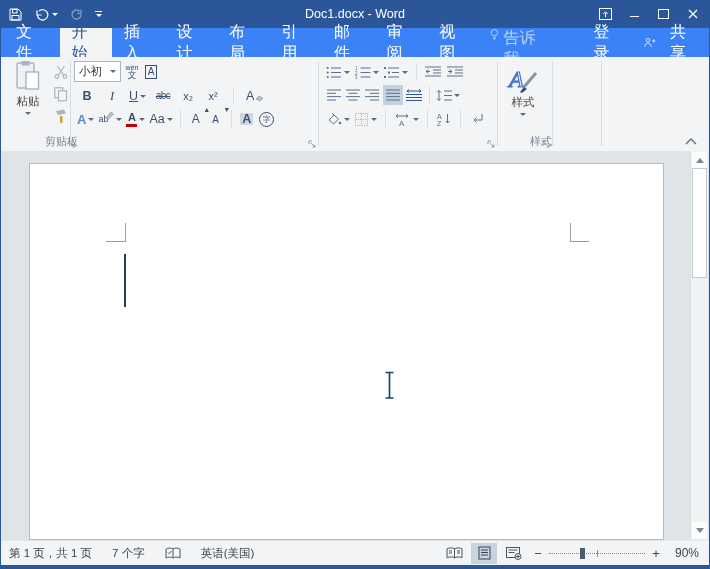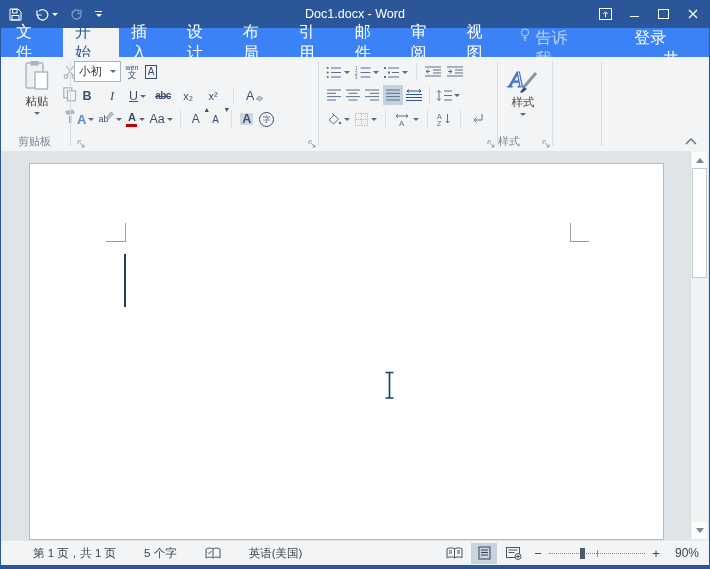--- a/index.html
+++ b/index.html
@@ -18,36 +18,36 @@
   .minbar{width:9px;border-top:1px solid #fff;margin-top:4px;}
   .dd{width:0;height:0;border-left:3px solid transparent;border-right:3px solid transparent;border-top:3.5px solid #5f6c78;}
   .dd.w{border-top-color:#fff;}
   
   .tabrow{position:absolute;top:28px;left:0;right:0;height:29px;background:#3b82f6;display:flex;align-items:stretch;
     color:#fff;font-size:16px;}
   .tab{display:flex;align-items:center;padding:0 12px;cursor:default;}
   .tab.file{padding:0 15px;}
   .tab.active{background:#f3f4f6;color:#2b579a;}
   .tellme{display:flex;align-items:flex-start;gap:5px;padding:0 10px;color:rgba(255,255,255,.62);font-family:Liberation Mono, monospace;}
-  .rightcluster{margin-left:auto;display:flex;align-items:flex-start;flex-direction:column;}
+  .rightcluster{margin-left:auto;display:flex;align-items:center;}
   
   .ribbon{position:absolute;top:57px;left:0;right:0;height:94px;background:#f3f4f6;border-bottom:1px solid #d2d7db;}
   .vdiv{position:absolute;top:4px;bottom:5px;width:1px;background:#dadde0;}
   .group{position:absolute;top:0;bottom:0;}
-  .glabel{position:absolute;bottom:2px;left:0;right:0;text-align:left;font-size:11px;color:#7b8794;}
+  .glabel{position:absolute;bottom:2px;left:0;right:0;text-align:right;font-size:11px;color:#7b8794;}
   .dlg{position:absolute;right:2px;bottom:3px;opacity:.8;}
   .frow{position:absolute;display:flex;align-items:center;}
   .combo{height:19px;background:#fff;border:1px solid #a8b3bd;display:flex;align-items:center;font-size:11.5px;
     color:#333;padding:0 4px;box-sizing:content-box;}
   .combo .dd{margin-left:auto;}
   .li{font-size:12.5px;color:#3a5070;line-height:1;}
   .bold{font-weight:bold;}
   .ital{font-style:italic;font-family:"Liberation Serif","DejaVu Serif",serif;}
   .und{text-decoration:underline;}
-  .strike{font-size:10px;text-decoration:line-through;letter-spacing:-.5px;font-weight:bold;}
+  .strike{font-size:10px;text-decoration:line-through;letter-spacing:-.5px;}
   .vsep{width:1px;height:18px;background:#dcdfe2;margin:0 3px;}
   .ibtn{display:flex;align-items:center;justify-content:center;min-width:16px;height:20px;}
   .selbox{background:#c4d2e0;}
   .redbar{display:block;width:11px;height:3px;background:#c00000;margin-top:1px;}
   .gold{color:#5b8bd0;font-weight:bold;}
   .circlechar{width:13px;height:13px;border:1px solid #3a5070;border-radius:50%;display:flex;align-items:center;
     justify-content:center;font-size:8px;color:#3a5070;}
   .shadechar{background:#cfd6de;padding:0 2px;}
   .bigbtn{position:absolute;display:flex;flex-direction:column;align-items:center;}
   .bigbtn .blabel{font-size:11.5px;color:#444;margin-top:2px;}
@@ -61,21 +61,21 @@
   .cta-line{height:2px;background:#2563a8;margin-bottom:3px;}
   
   .vscroll{position:absolute;right:1px;top:151px;width:18px;height:389px;background:#f0f2f3;border-left:1px solid #dadedf;box-sizing:border-box;}
   .sbtn{position:absolute;left:1px;width:15px;height:16px;background:#fbfcfc;display:flex;align-items:center;justify-content:center;}
   .tri-up{width:0;height:0;border-left:4px solid transparent;border-right:4px solid transparent;border-bottom:5px solid #7c868c;}
   .tri-dn{width:0;height:0;border-left:4px solid transparent;border-right:4px solid transparent;border-top:5px solid #7c868c;}
   .thumb{position:absolute;left:1px;top:17px;width:15px;height:110px;background:#fff;border:1px solid #c2c9cd;box-sizing:border-box;}
   
   .statusbar{position:absolute;left:0;right:0;top:540px;height:25px;background:#f3f4f6;border-top:1px solid #e2e5e7;
     display:flex;align-items:center;font-size:11.5px;color:#3d444b;box-sizing:border-box;}
-  .sleft{display:flex;align-items:center;gap:28px;padding-left:8px;margin-left:24px;}
+  .sleft{display:flex;align-items:center;gap:20px;padding-left:8px;}
   .sright{margin-left:auto;display:flex;align-items:center;padding-right:10px;}
   .viewbtn{width:26px;height:21px;display:flex;align-items:center;justify-content:center;margin:0 2px;}
   .viewbtn.sel{background:#c6d3e0;}
   .zbtn{width:18px;text-align:center;font-size:13px;color:#3d444b;}
   .ztrack{position:relative;width:96px;height:11px;margin:0 2px;}
   .ztrack .rail{position:absolute;left:0;right:0;top:5px;border-top:1px dotted #7e8a96;}
   .ztick{position:absolute;left:48px;top:2px;width:1px;height:7px;background:#8894a0;}
   .zthumb{position:absolute;left:31px;top:0;width:5px;height:11px;background:#4a5b6c;}
   .zlabel{width:34px;text-align:right;font-size:12px;}
   .bottomstrip{position:absolute;left:0;right:0;bottom:0;height:4px;background:#2b579a;}
@@ -166,21 +166,21 @@
             <path d="M1 12c0-3 1.8-4.6 4-4.6S9 9 9 12"></path>
             <path d="M10.5 4.5h4M12.5 2.5v4"></path>
         </svg>
         <span>共享</span>
       </span>
     </span>
   </div>
 
   <div class="ribbon">
 
-    <div class="group" style="left:17px;width:69px">
+    <div class="group" style="left:8px;width:69px">
       <div class="bigbtn" style="left:6px;top:3px">
         <svg width="26" height="32" viewBox="0 0 26 32" fill="none" stroke="#a9b4c2" stroke-width="1.4">
           <rect x="2" y="3" width="17" height="25" rx="1.5" fill="#eef1f4"></rect>
           <rect x="6.5" y="1" width="8" height="4.5" fill="#a9b4c2" stroke="none"></rect>
           <rect x="11" y="12" width="12.5" height="17" fill="#fff"></rect>
         </svg>
         <span class="blabel">粘贴</span>
         <span class="dd" style="margin-top:3px"></span>
       </div>
       <span class="ibtn" style="position:absolute;left:44px;top:5px">
@@ -483,21 +483,21 @@
       </span>
     <span class="thumb"></span>
     <span class="sbtn" style="bottom:2px">
         <span class="tri-dn"></span>
       </span>
   </div>
 
   <div class="statusbar">
     <div class="sleft">
       <span>第 1 页，共 1 页</span>
-      <span>5 个字</span>
+      <span>7 个字</span>
       <span>
         <svg width="16" height="13" viewBox="0 0 16 13" fill="none" stroke="#4a5560">
           <path d="M8 2C6.2.8 3 .8 1 2v9c2-1.2 5.2-1.2 7 0c1.8-1.2 5-1.2 7 0V2c-2-1.2-5.2-1.2-7 0z"></path>
           <path d="M8 2v9"></path>
             <path d="M3 5.5l1.3 1.3L6.5 4"></path>
         </svg>
       </span>
       <span>英语(美国)</span>
     </div>
     <div class="sright">

